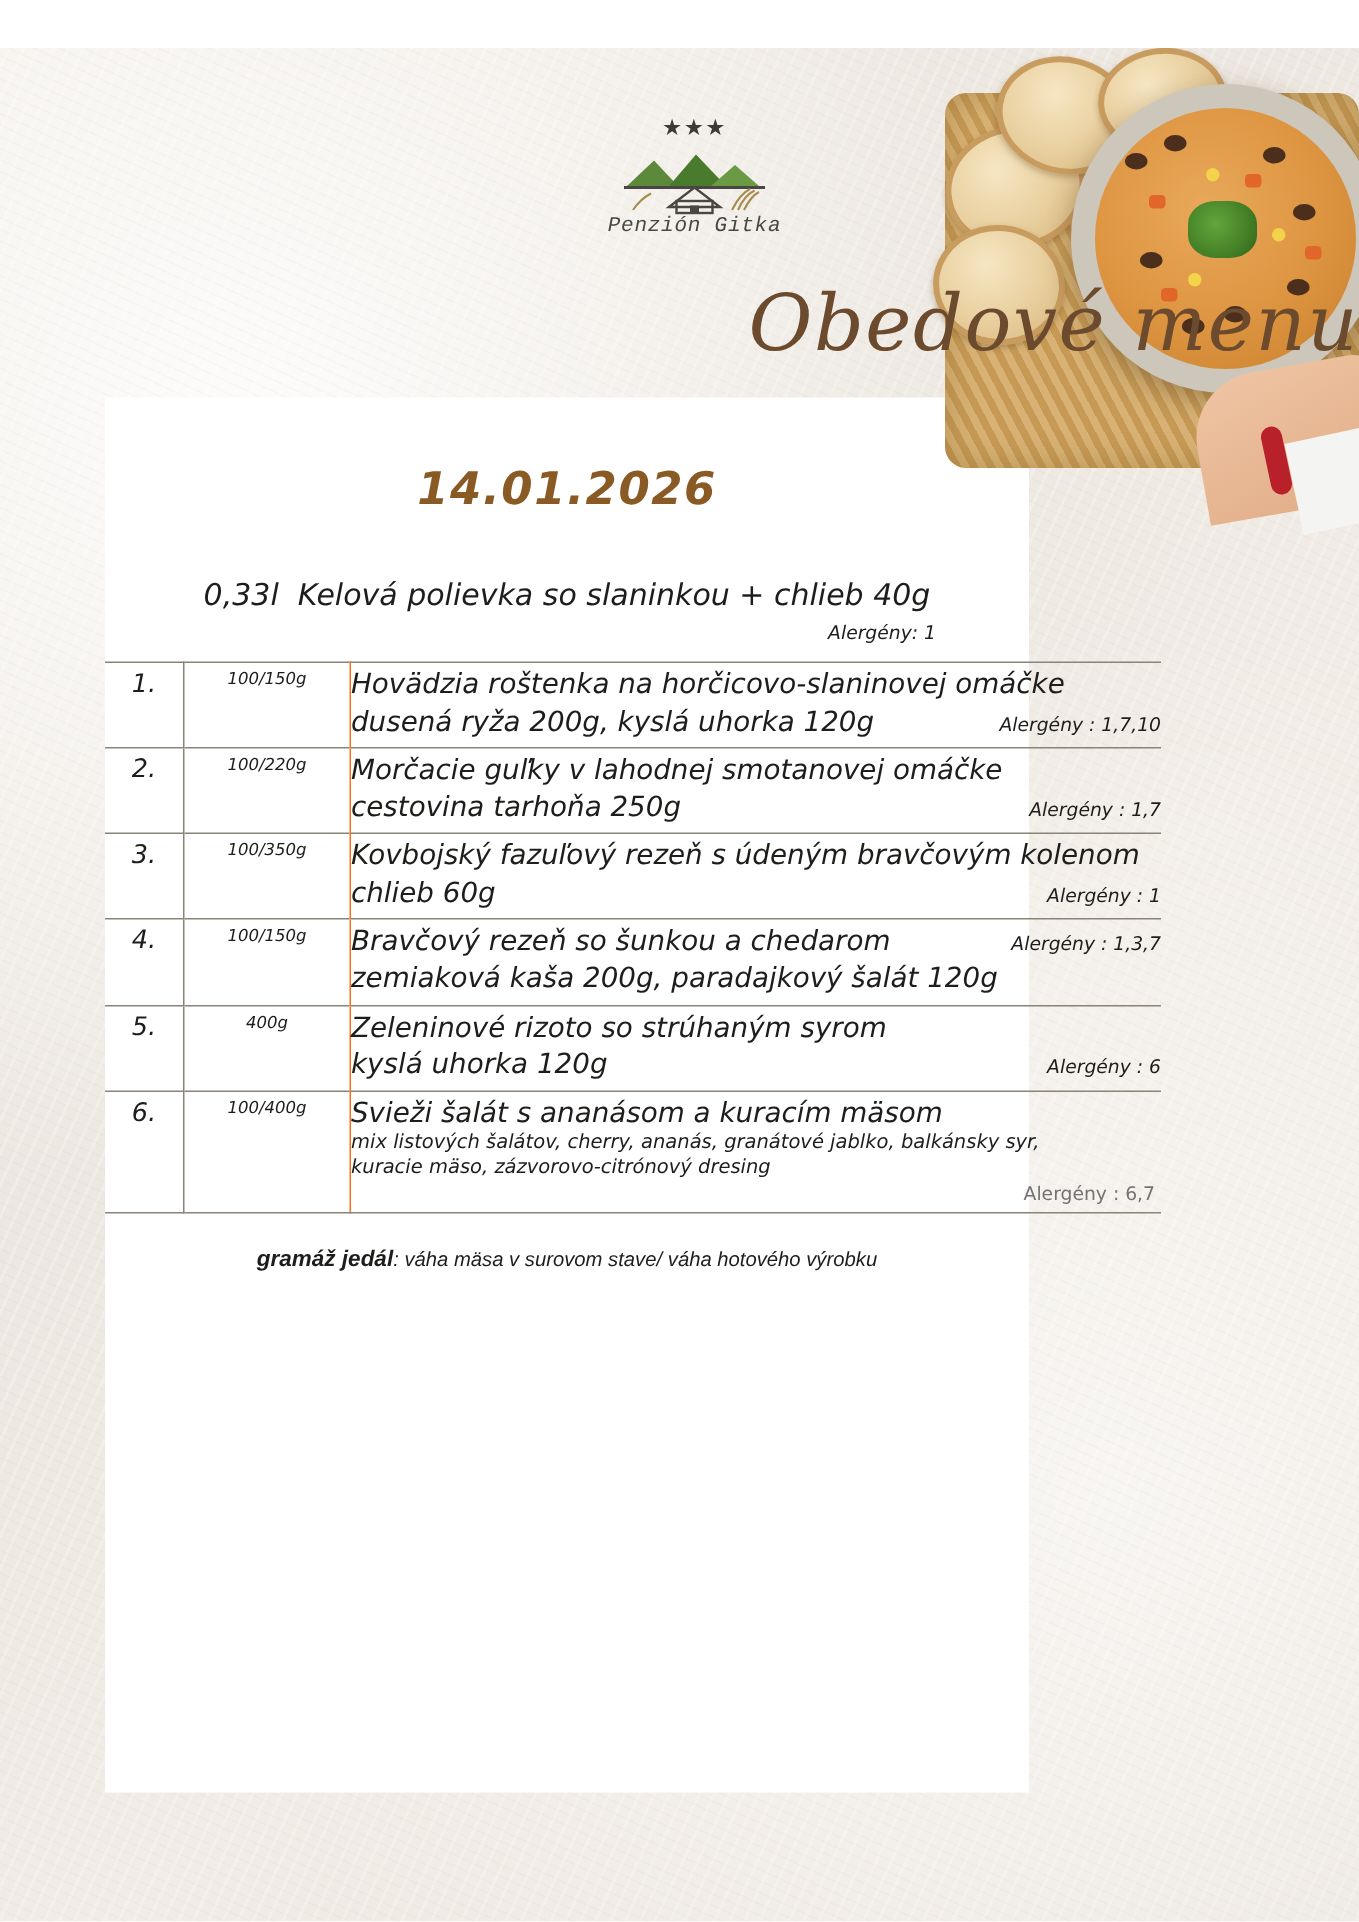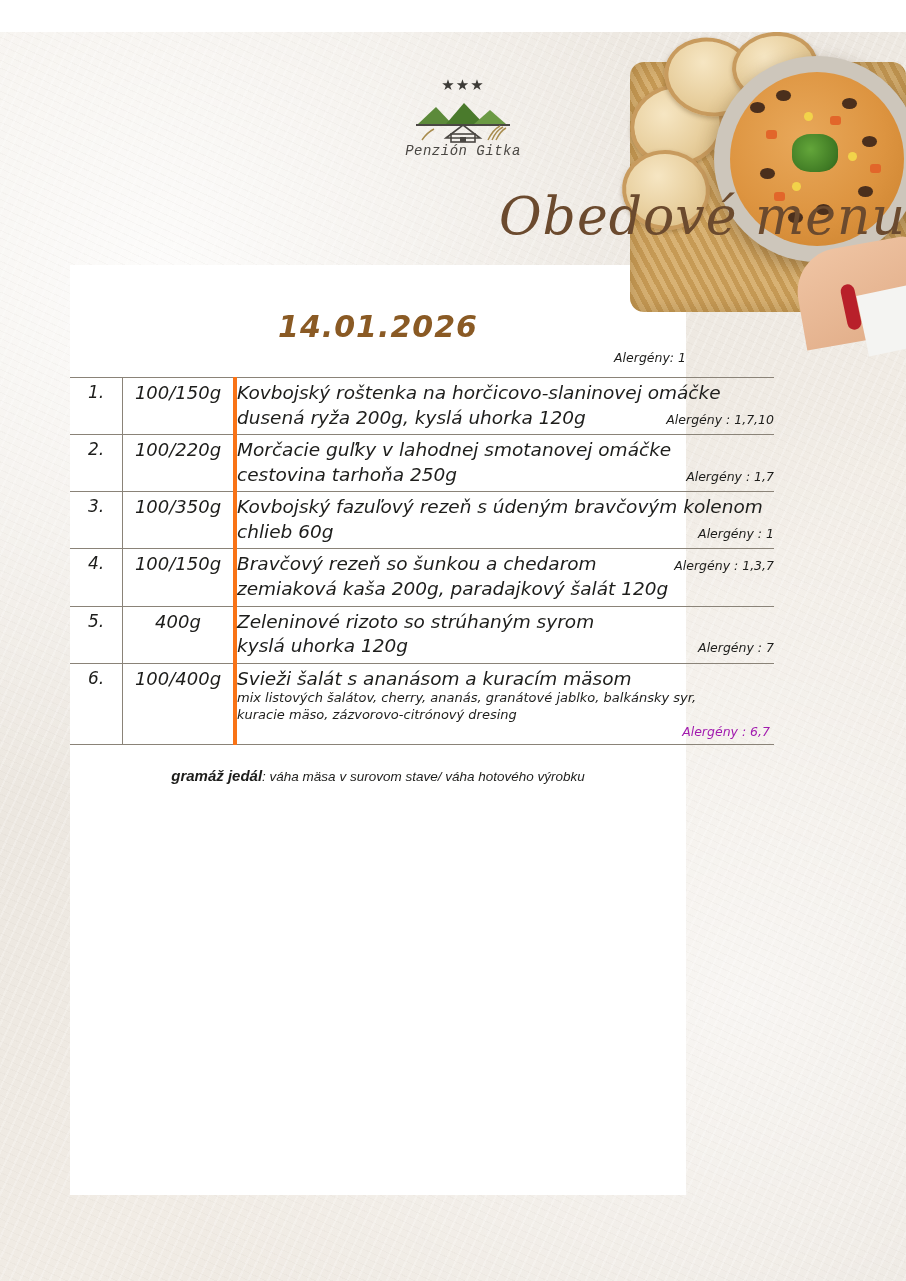--- a/index.html
+++ b/index.html
@@ -204,20 +204,21 @@
   .soup-line {
     text-align: center;
     margin-top: 40px;
     font-family: "DejaVu Sans", sans-serif;
     font-style: italic;
     font-size: 20px;
     color: #1d1d1b;
   }
   .soup-aller {
     text-align: right;
+    padding-right: 62px;
     margin-top: 6px;
     font-family: "DejaVu Sans", sans-serif;
     font-style: italic;
     font-size: 12.5px;
     color: #1d1d1b;
   }
 
   
   table.menu {
     margin: 12px auto 0 auto;
@@ -238,23 +239,23 @@
     font-style: italic;
     font-size: 17px;
     color: #1d1d1b;
     border-right: 1px solid #8a8378;
     padding-top: 7px;
   }
   td.weight {
     width: 110px;
     text-align: center;
     font-style: italic;
-    font-size: 18px;
-    color: #1d1d1b;
-    border-right: 4px solid #f97316;
+    font-size: 11px;
+    color: #1d1d1b;
+    border-right: 1px solid #f97316;
     padding-top: 7px;
   }
   td.desc {
     padding-left: 14px;
     padding-right: 6px;
   }
   .line1 {
     font-style: italic;
     font-size: 18.5px;
     color: #1d1d1b;
@@ -280,23 +281,22 @@
     white-space: nowrap;
   }
   .row-flex {
     display: flex;
     align-items: baseline;
     justify-content: space-between;
     gap: 10px;
   }
   .aller-right {
     text-align: right;
-    font-style: italic;
     font-size: 12.5px;
-    color: #a21caf;
+    color: #737373;
     padding-right: 4px;
     margin-top: 1px;
   }
 
   .footnote {
     text-align: center;
     margin-top: 22px;
     font-family: Liberation Sans, sans-serif;
     font-size: 13.5px;
     color: #1d1d1b;
@@ -368,29 +368,33 @@
   </div>
 
   <div class="headline">
     <span>Obedové menu</span>
   </div>
 
   <div class="card">
 
     <div class="menu-date">14.01.2026</div>
 
+    <div class="soup-line">
+      <span>0,33l</span>&nbsp;
+      <span>Kelová polievka so slaninkou + chlieb 40g</span>
+    </div>
     <div class="soup-aller">Alergény: 1</div>
 
     <table class="menu">
       <tbody>
         <tr>
           <td class="num">1.</td>
           <td class="weight">100/150g</td>
           <td class="desc">
-            <div class="line1">Kovbojský roštenka na horčicovo-slaninovej omáčke</div>
+            <div class="line1">Hovädzia roštenka na horčicovo-slaninovej omáčke</div>
             <div class="row-flex">
               <div class="line2">dusená ryža 200g, kyslá uhorka 120g</div>
               <div class="aller">Alergény : 1,7,10</div>
             </div>
           </td>
         </tr>
 
         <tr>
           <td class="num">2.</td>
           <td class="weight">100/220g</td>
@@ -427,21 +431,21 @@
           </td>
         </tr>
 
         <tr>
           <td class="num">5.</td>
           <td class="weight">400g</td>
           <td class="desc">
             <div class="line1">Zeleninové rizoto so strúhaným syrom</div>
             <div class="row-flex">
               <div class="line2">kyslá uhorka 120g</div>
-              <div class="aller">Alergény : 7</div>
+              <div class="aller">Alergény : 6</div>
             </div>
           </td>
         </tr>
 
         <tr>
           <td class="num">6.</td>
           <td class="weight">100/400g</td>
           <td class="desc">
             <div class="line1">Svieži šalát s ananásom a kuracím mäsom</div>
             <div class="sub" style="white-space: pre-line;">mix listových šalátov, cherry, ananás, granátové  jablko, balkánsky syr,

